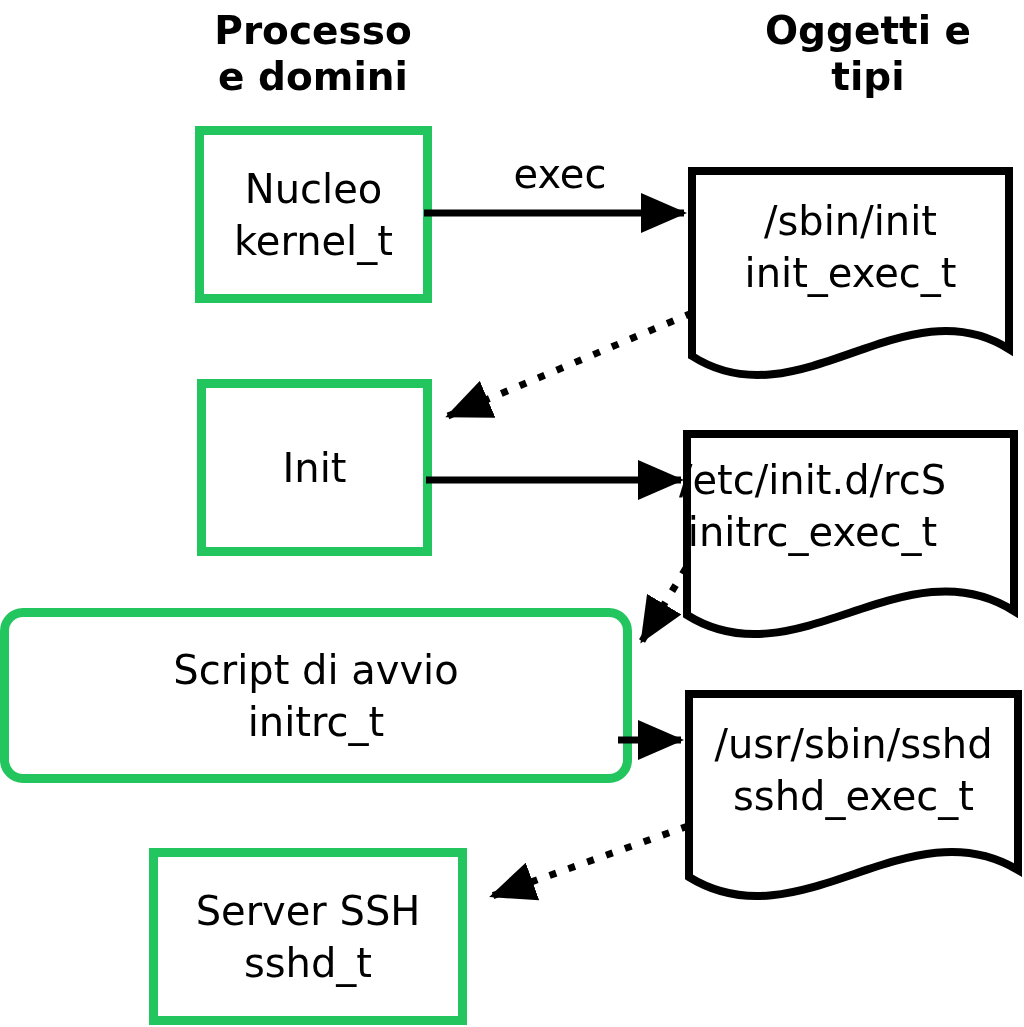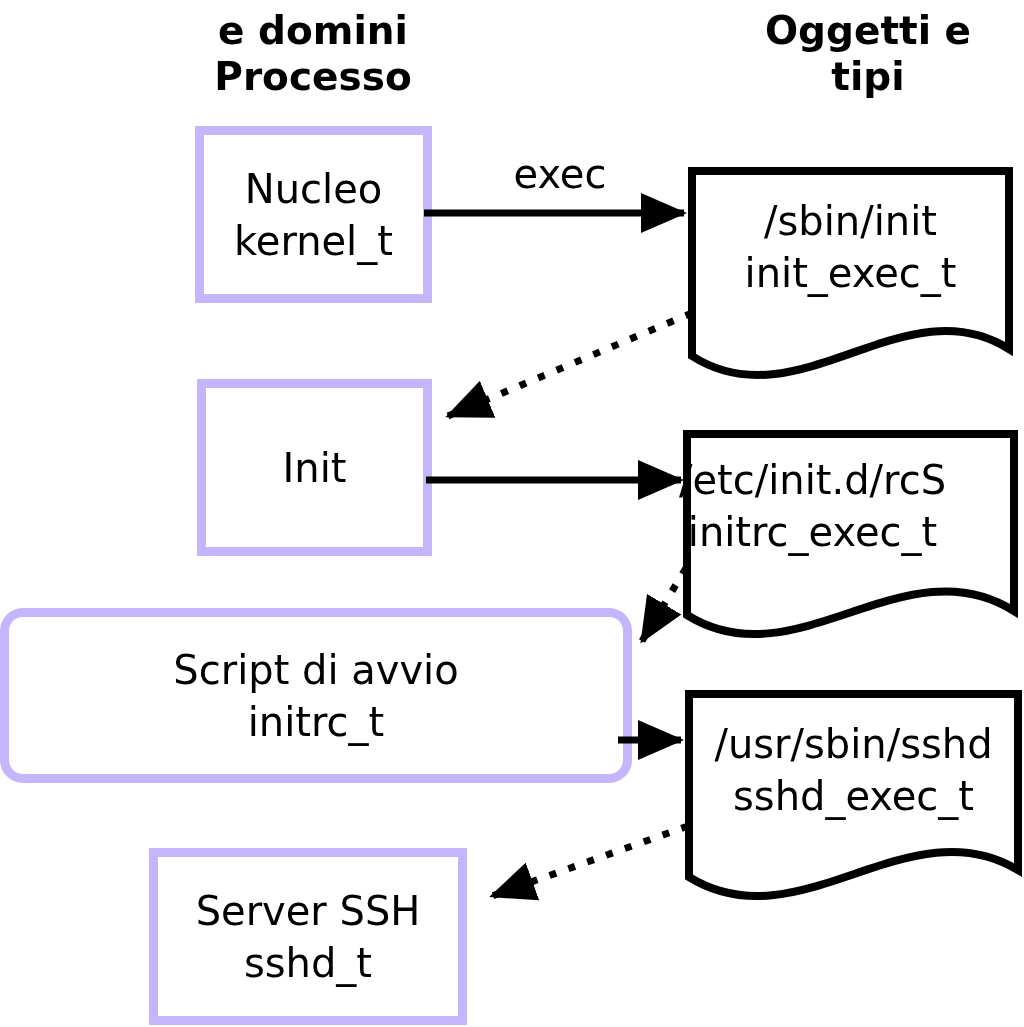--- a/index.html
+++ b/index.html
@@ -27,21 +27,21 @@
     position: absolute;
     text-align: center;
     font-size: 39px;
     font-weight: bold;
     line-height: 1.18;
     white-space: nowrap;
   }
   .process-box {
     position: absolute;
     box-sizing: border-box;
-    border: 9px solid #c4b5fd;
+    border: 9px solid #22c55e;
     background: #ffffff;
     display: flex;
     flex-direction: column;
     align-items: center;
     justify-content: center;
     text-align: center;
     font-size: 40px;
     line-height: 1.3;
   }
   .doc-label {
@@ -76,22 +76,22 @@
     stroke-linecap: butt;
     fill: none;
   }
 </style>
 </head>
 <body>
 
 <div class="canvas">
 
   <div class="col-header" style="left:163px; top:8px; width:300px;">
+    <div>Processo</div>
     <div>e domini</div>
-    <div>Processo</div>
   </div>
   <div class="col-header" style="left:718px; top:8px; width:300px;">
     <div>Oggetti e</div>
     <div>tipi</div>
   </div>
 
   <div class="process-box" style="left:195px; top:126px; width:237px; height:177px;">
     <div>Nucleo</div>
     <div>kernel_t</div>
   </div>

